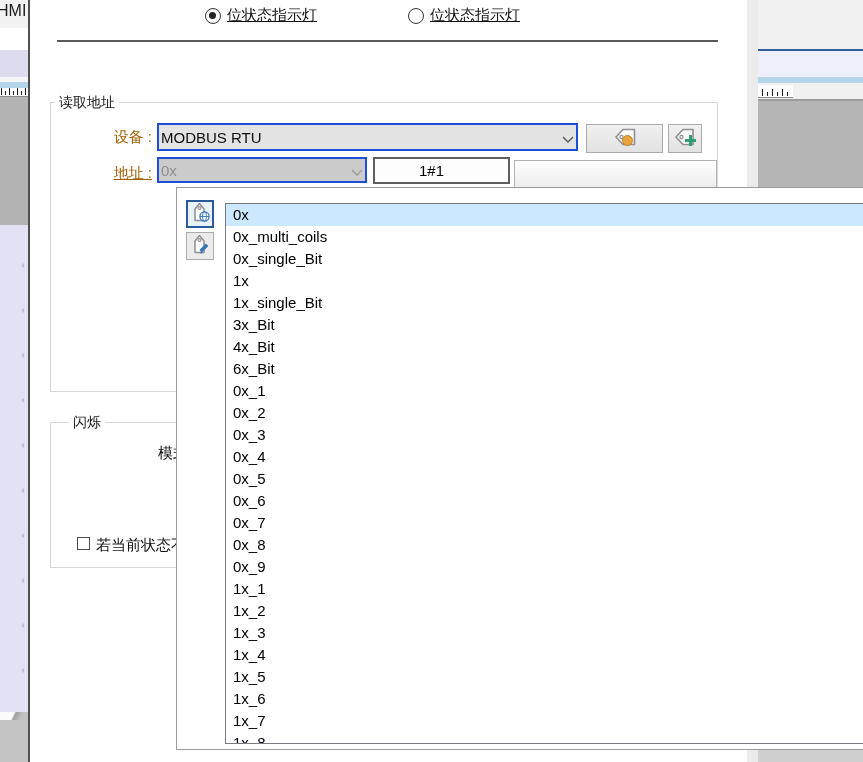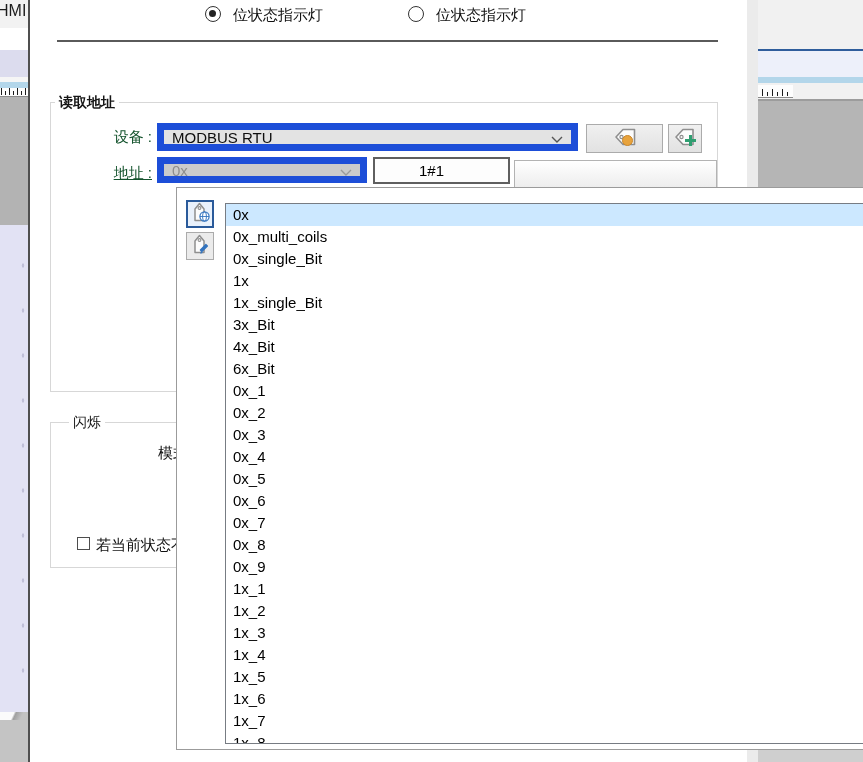--- a/index.html
+++ b/index.html
@@ -21,40 +21,40 @@
     background-image: radial-gradient(#bfbfd8 1px, rgba(0,0,0,0) 1.6px);
     background-size: 28px 45px; background-position: 9px 18px;
   }
   .fold { background:linear-gradient(115deg,#fbfbfb 45%, #a0a0a0 52%, #c2c2c2 75%); }
 
   .rstrip { left:758px; width:105px; }
   .redge { left:747px; top:0; width:11px; height:762px; background:#ebebeb; }
 
   
   .dialog { left:30px; top:0; width:717px; height:762px; background:#fff; }
-  .radio { display:flex; gap:12px; cursor:default; }
+  .radio { display:flex; align-items:center; gap:6px; cursor:default;text-decoration:underline; }
   .radio-circle {
     width:16px; height:16px; border-radius:50%;
     border:1.5px solid #333; background:#fff; position:relative; flex:0 0 auto;
   }
   .radio.checked .radio-circle::after {
     content:""; position:absolute; left:3px; top:3px; width:7px; height:7px;
     border-radius:50%; background:#222;
   }
   .radio-label { font-size:15px; color:#111; }
   .sep { left:27px; top:40px; width:661px; height:2px; background:#5a5a5a; }
 
   .groupbox { border:1px solid #d7d7d7; background:transparent; }
   .gb-label { position:absolute; font-size:14px; color:#161616; background:#fff; padding:0 4px; }
 
-  .field-label { font-size:15px; color:#14532d; text-align:right; }
+  .field-label { font-size:15px; color:#a16207; text-align:right; }
 
   .combo {
-    background:#e3e3e3; border:7px solid #1d4ed8; font-size:15px; color:#0e0e0e;
-    display:flex; align-items:center; padding:0 8px; cursor:default;
+    background:#e3e3e3; border:2px solid #1d4ed8; font-size:15px; color:#0e0e0e;
+    display:flex; align-items:center; padding:0 2px; cursor:default;
   }
   .combo .val { flex:1 1 auto; white-space:nowrap; overflow:hidden; }
   .combo.disabled { background:#cbcbcb; color:#8d8d8d; }
   .chev { flex:0 0 auto; }
 
   .btn {
     background:linear-gradient(#f0f0f0,#e2e2e2); border:1px solid #ababab;
     display:flex; align-items:center; justify-content:center; cursor:default;
   }
   .textinput {
@@ -132,21 +132,21 @@
       <span class="radio-label">位状态指示灯</span>
     </div>
     <div class="abs radio" style="left:378px;top:6px;">
       <span class="radio-circle"></span>
       <span class="radio-label">位状态指示灯</span>
     </div>
 
     <div class="abs sep"></div>
 
     <div class="abs groupbox" style="left:20px;top:102px;width:668px;height:290px;"></div>
-    <span class="gb-label" style="left:25px;top:94px;font-weight:bold;">读取地址</span>
+    <span class="gb-label" style="left:25px;top:94px;">读取地址</span>
 
     <div class="abs field-label" style="left:60px;top:128px;width:62px;">设备 :</div>
     <div class="abs combo" style="left:127px;top:123px;width:421px;height:28px;">
       <span class="val">MODBUS RTU</span>
       <span class="chev">
         <svg width="12" height="7" viewBox="0 0 12 7">
             <polyline points="1,1 6,6 11,1" fill="none" stroke="#555" stroke-width="1.4"></polyline>
           </svg>
       </span>
     </div>

